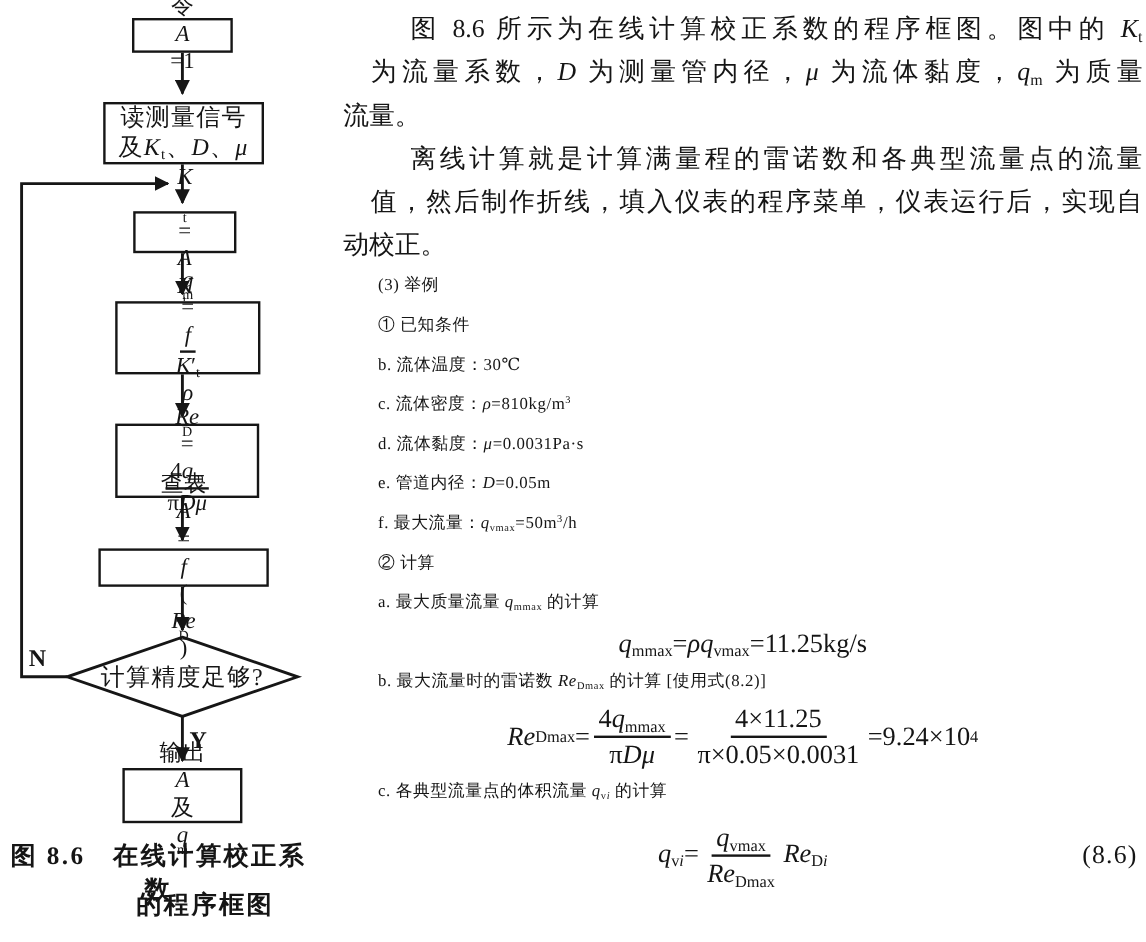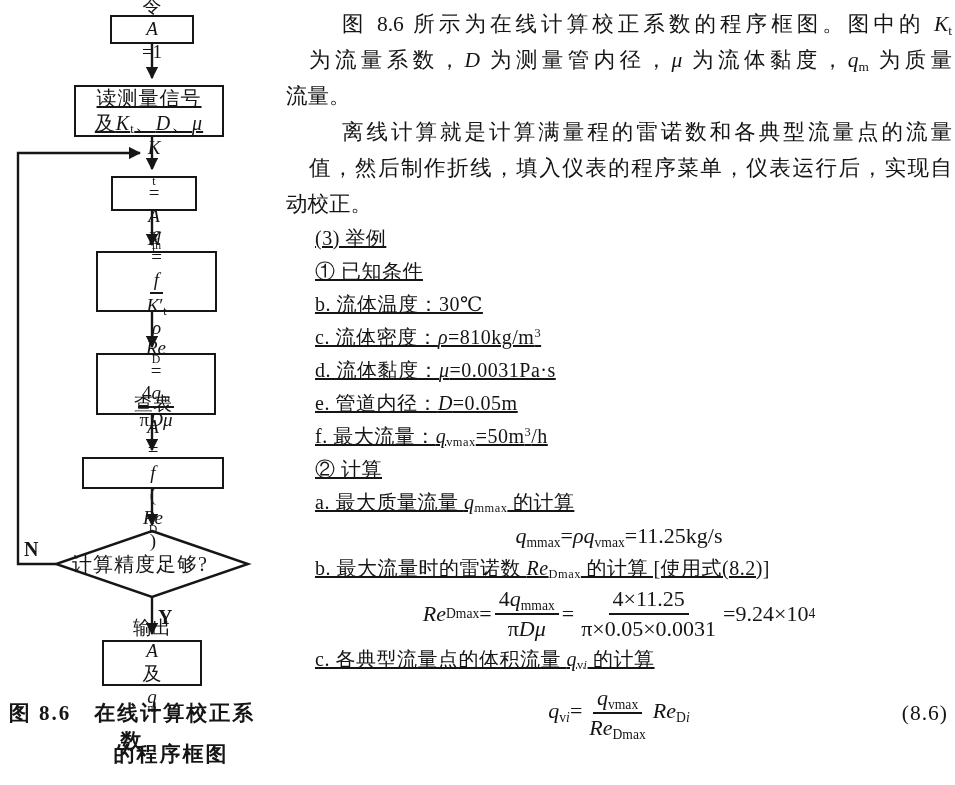--- a/index.html
+++ b/index.html
@@ -16,36 +16,36 @@
   #flowchart { position:absolute; left:0; top:0; width:282px; height:785px; }
   #fc-svg { position:absolute; left:0; top:0; }
   .fc-box {
     position:absolute; border:2px solid #161616; background:#ffffff;
     display:flex; flex-direction:column; align-items:center; justify-content:center;
     text-align:center; font-size:19px; line-height:1.2;
   }
   .fc-box .bline { line-height:25px; font-size:20px; letter-spacing:1px; }
   #fc-diamond-text {
     position:absolute; left:72px; top:551px; width:160px;
-    font-size:20px; letter-spacing:1px;
+    text-align:center; font-size:20px; letter-spacing:1px;
   }
   .fc-label { position:absolute; font-size:20px; font-weight:bold; }
   #lbl-n { left:24px; top:538px; }
   #lbl-y { left:158px; top:606px; }
   .fc-caption { position:absolute; left:0; width:264px; text-align:center;
                 font-size:21px; font-weight:bold; letter-spacing:2px; }
   #fc-caption1 { top:699px; }
   #fc-caption2 { top:740px;margin-left:39px; }
 
   
   #article { position:absolute; left:286px; top:6px; width:666px; }
   .p-line { font-size:21.5px; line-height:36px; text-align:justify; }
   .p-line.jfull { text-align-last:justify;margin-left:23px; }
   .p-line.indent { text-indent:33px; }
-  .li { font-size:20px; line-height:33px; padding-left:29px; letter-spacing:0.5px;text-decoration:underline; }
+  .li { font-size:14px; line-height:33px; padding-left:29px; letter-spacing:0.5px; }
   .eq-line { font-size:22px; line-height:33px; text-align:center; }
   .eq-block { position:relative; display:flex; align-items:center; justify-content:center;
               font-size:22px; }
   #eq-b { height:58px; }
   #eq-c { height:74px; }
   .eq-num { position:absolute; right:4px; top:50%; transform:translateY(-50%);
             font-size:21.5px; letter-spacing:1px; }
 
   
   i { font-style:italic; }
@@ -77,21 +77,21 @@
         <path d="M152 414 V450" marker-end="url(#arrow)"></path>
         <path d="M152 488 V525" marker-end="url(#arrow)"></path>
         <path d="M152 597 V634" marker-end="url(#arrow)"></path>
         <path d="M56 564 H18 V153 H140" marker-end="url(#arrow)"></path>
         <polygon points="152,531 248,564 152,597 56,564" fill="#ffffff"></polygon>
       </g>
     </svg>
 
     <div class="fc-box" style="left:110px; top:15px; width:84px; height:29px;">令<i>A</i>=1</div>
 
-    <div class="fc-box" style="left:74px; top:85px; width:150px; height:52px;text-decoration:underline;">
+    <div class="fc-box" style="left:86px; top:85px; width:134px; height:52px;">
       <div class="bline">读测量信号</div>
       <div class="bline">及<i>K</i><sub>t</sub>、<i>D</i>、<i>μ</i></div>
     </div>
 
     <div class="fc-box" style="left:111px; top:176px; width:86px; height:35px;"><i>K</i>′<sub>t</sub> = <i>A</i><i>K</i><sub>t</sub></div>
 
     <div class="fc-box" style="left:96px; top:251px; width:121px; height:61px;"><i>q</i><sub>m</sub> = <span class="frac">
           <span class="num"><i>f</i></span>
           <span class="den"><i>K</i>′<sub>t</sub></span>
         </span><i>ρ</i></div>

